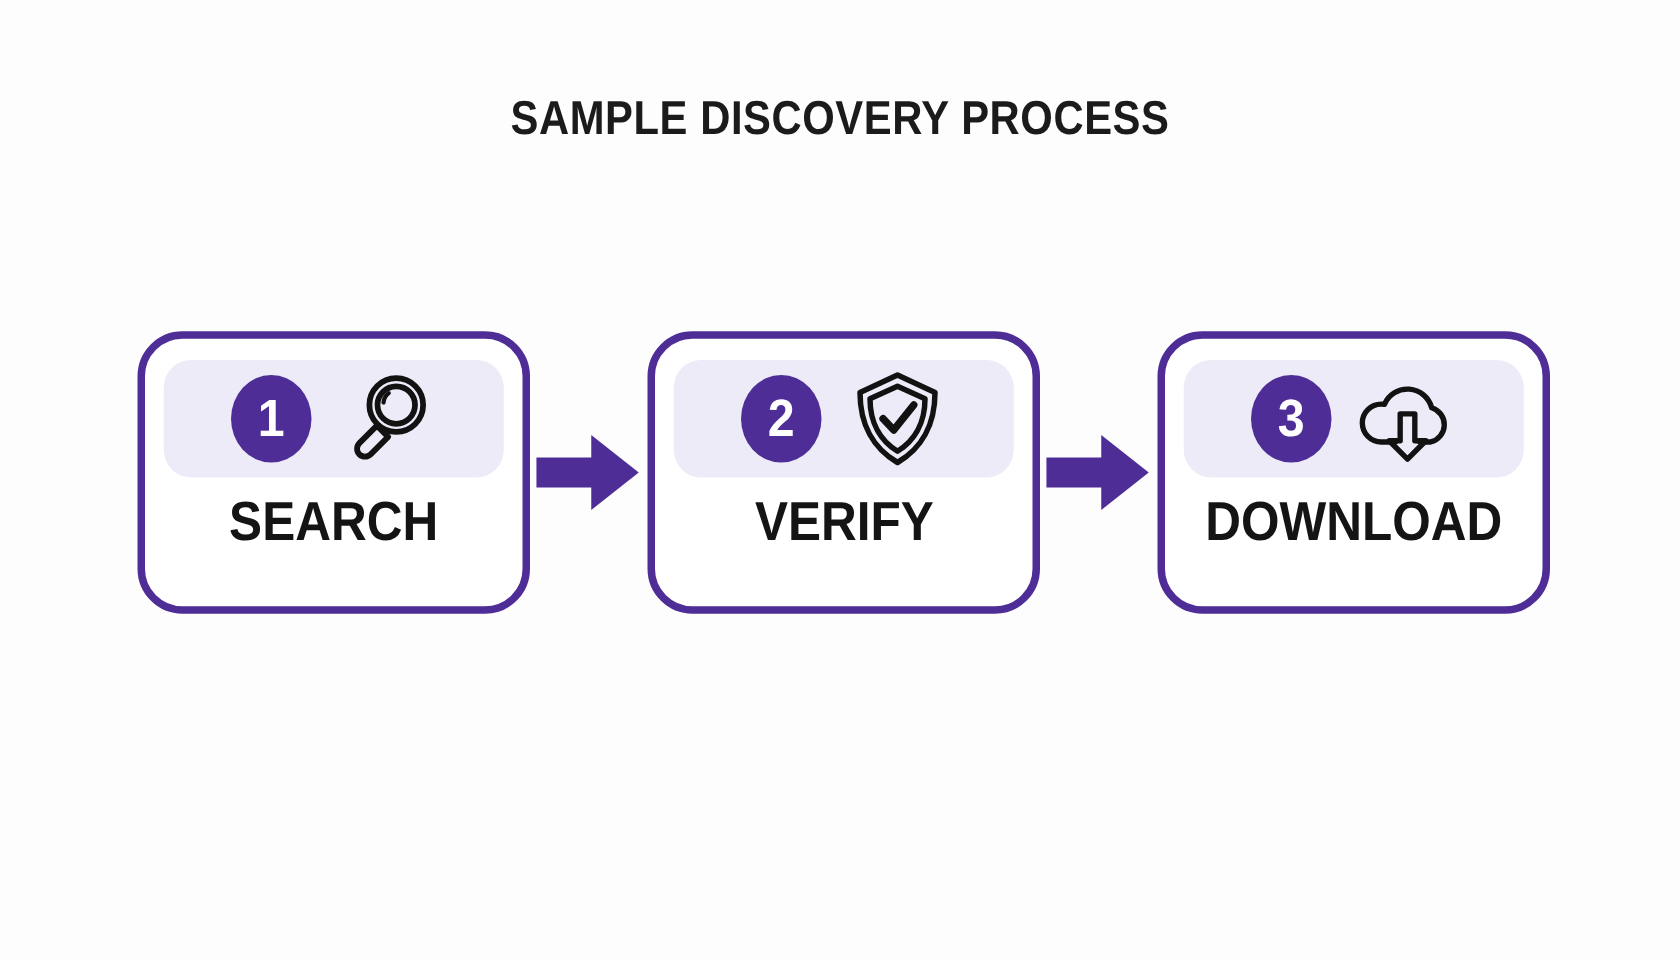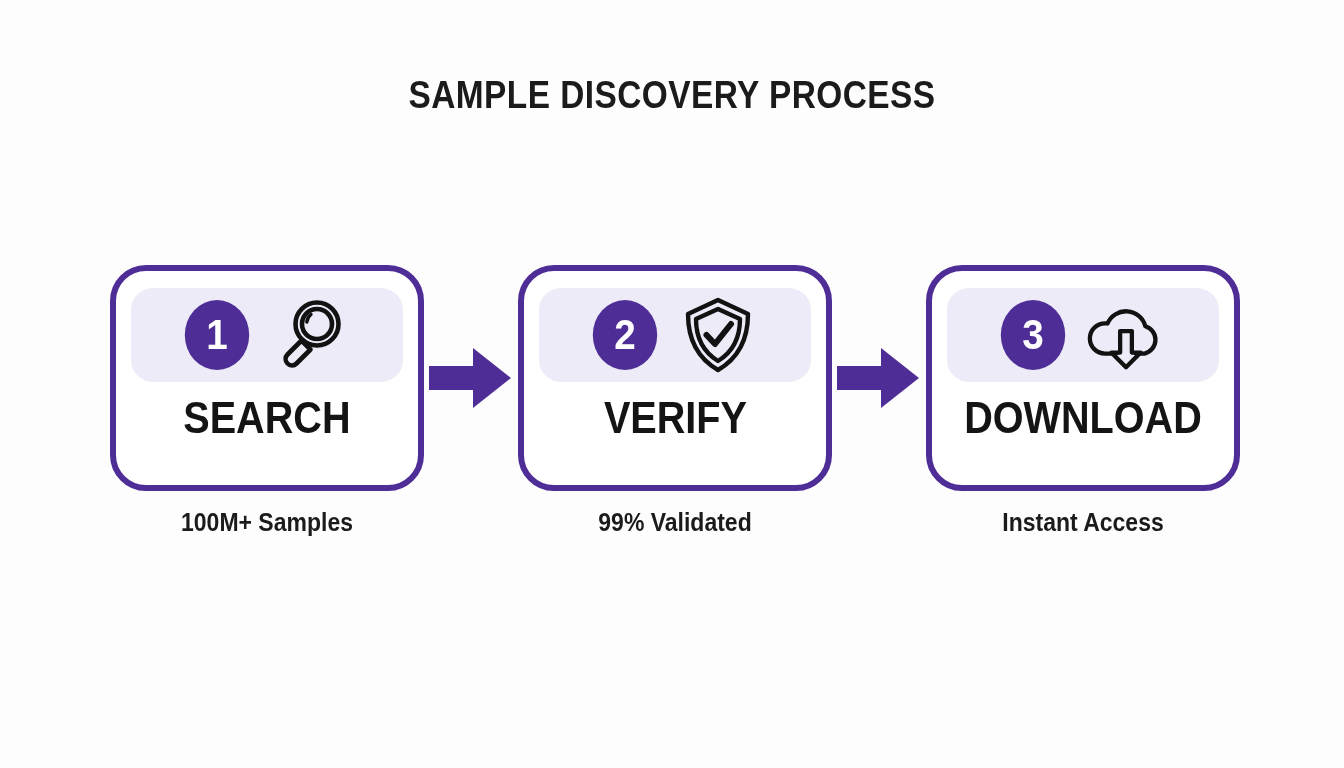--- a/index.html
+++ b/index.html
@@ -204,21 +204,14 @@
                      A14.5 14.5 0 0 1 62 59 H53"></path>
             <path d="M37 36 H49 V58 H58 L43 73 L28 58 H37 Z"></path>
           </svg>
         </div>
       </div>
       <div class="step-label">DOWNLOAD</div>
     </div>
 
   </div>
 
-  <div class="captions">
-    <div class="caption-cell">100M+ Samples</div>
-    <div class="caption-gap"></div>
-    <div class="caption-cell">99% Validated</div>
-    <div class="caption-gap"></div>
-    <div class="caption-cell">Instant Access</div>
-  </div>
 
 </div>
 
 </body></html>

